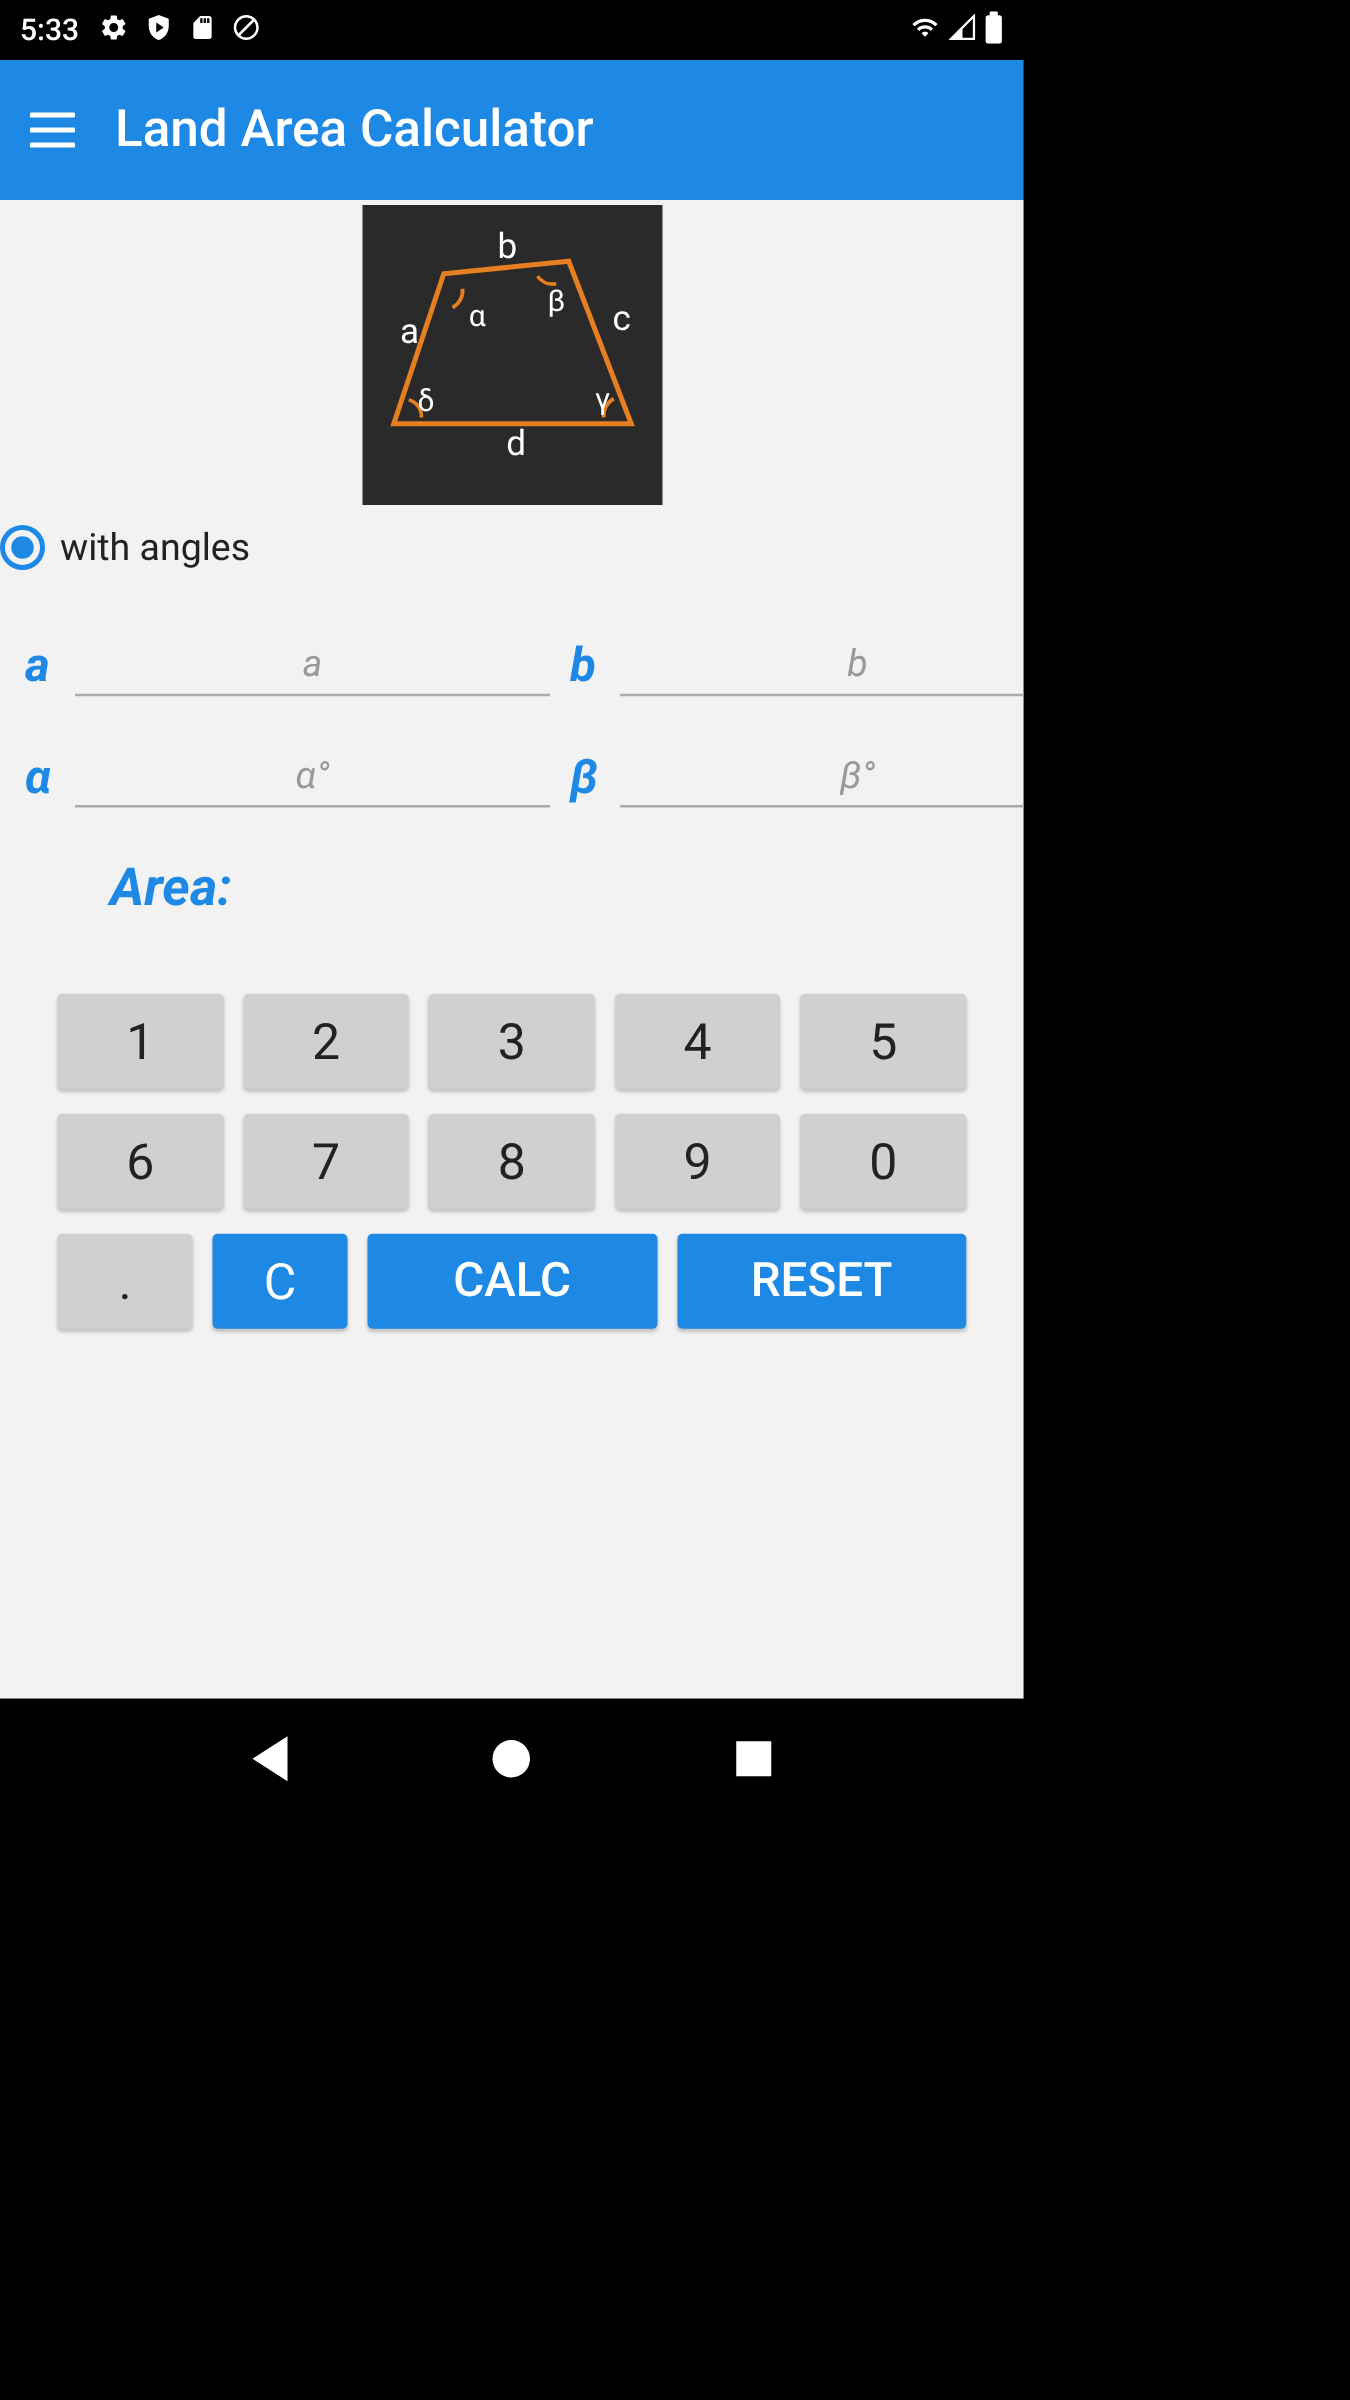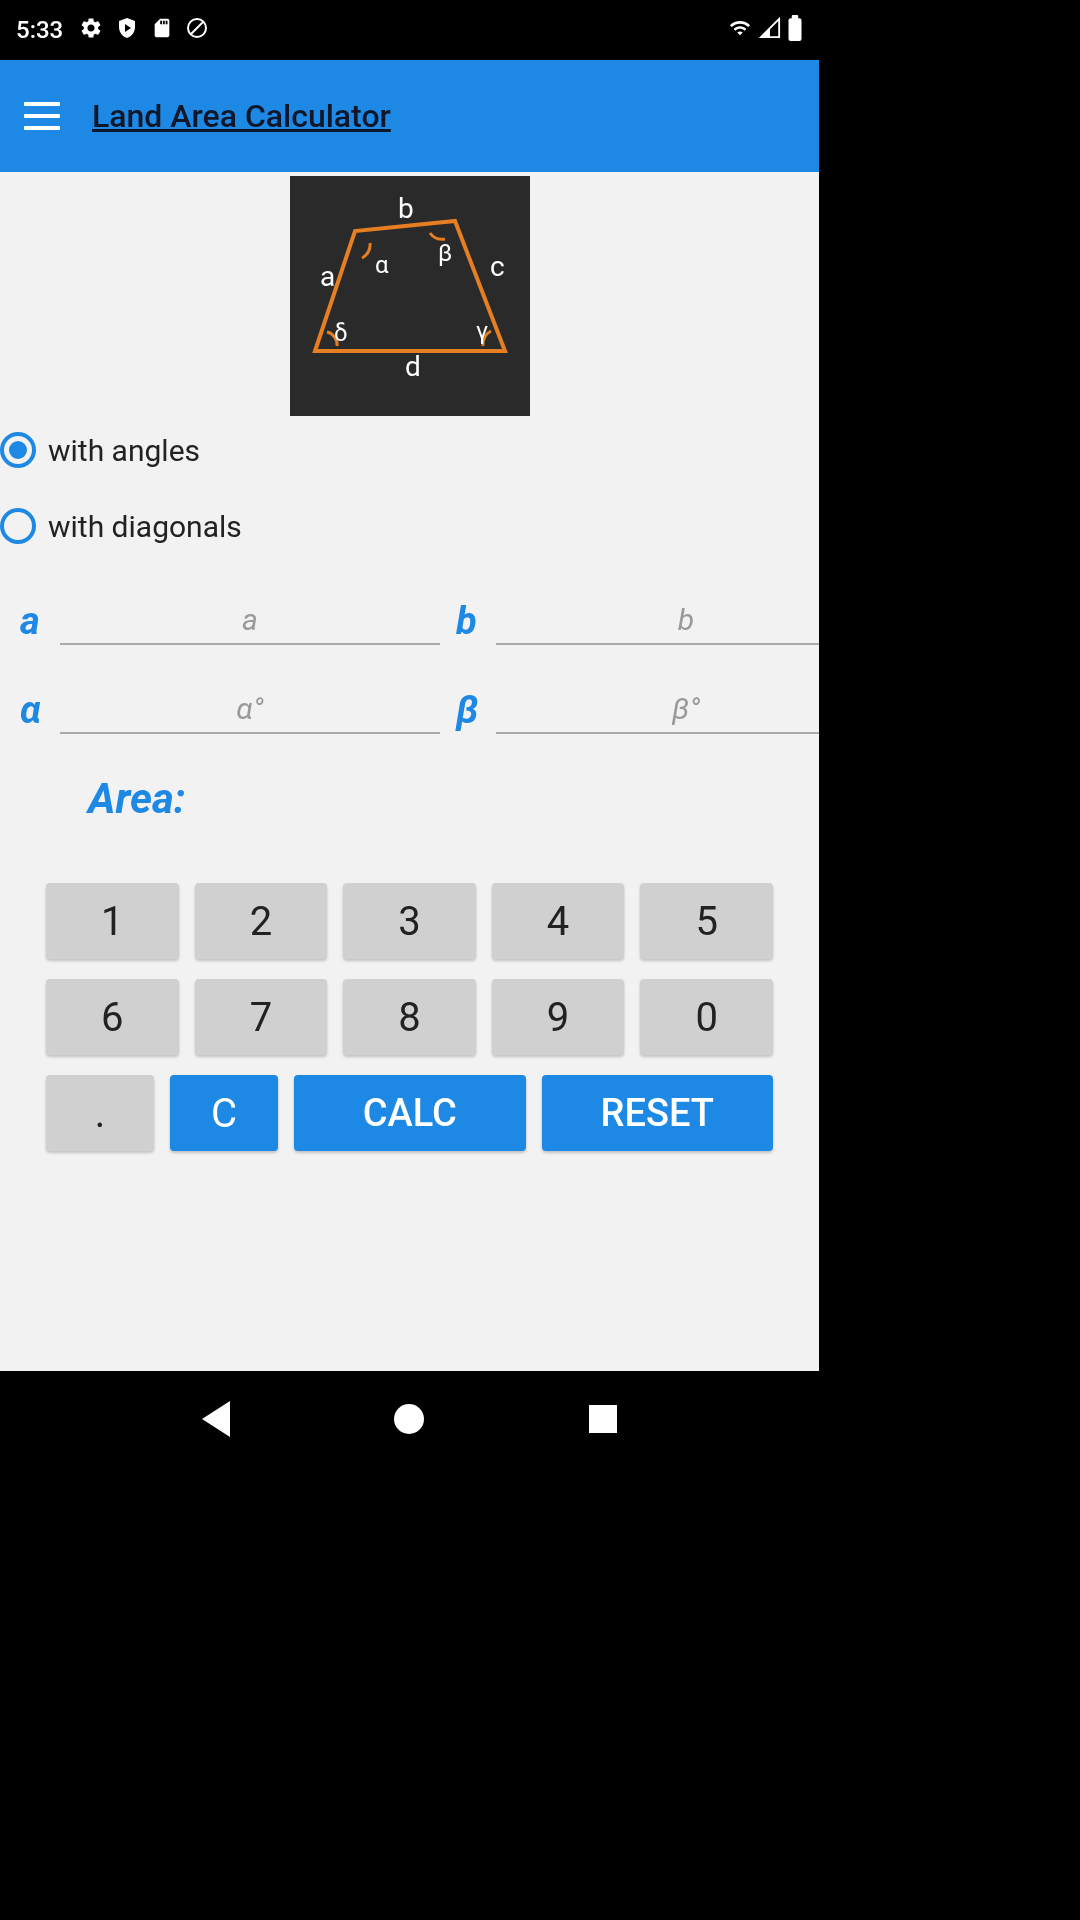--- a/index.html
+++ b/index.html
@@ -10,21 +10,21 @@
     }
     
     body {
       width: 819px;
       height: 1455px;
       background: #000;
       overflow: hidden;
     }
     
     .status-bar {
-      height: 60px;
+      height: 48px;
       background: #000;
       color: #fff;
       display: flex;
       align-items: center;
       padding: 0 16px;
       justify-content: space-between;
     }
     
     .status-left {
       display: flex;
@@ -66,24 +66,23 @@
       justify-content: space-between;
     }
     
     .hamburger-line {
       height: 4px;
       background: #fff;
       border-radius: 1px;
     }
     
     .app-title {
-      color: #0f172a;
-      font-size: 32px;
+      color: #ffffff;
+      font-size: 41px;
       font-weight: 500;
-      text-decoration: underline;
     }
     
     .content {
       background: #f2f2f2;
       height: calc(100% - 48px - 112px - 96px);
       padding: 0;
     }
     
     .diagram-container {
       display: flex;
@@ -341,24 +340,20 @@
         <text x="44" y="165" fill="#fff" font-size="24" font-family="serif">δ</text>
       </svg>
     </div>
   </div>
 
   <div class="radio-group">
     <div class="radio-option">
       <div class="radio-circle checked"></div>
       <span class="radio-label">with angles</span>
     </div>
-    <div class="radio-option">
-      <div class="radio-circle"></div>
-      <span class="radio-label">with diagonals</span>
-    </div>
   </div>
 
   <div class="input-grid">
     <div class="input-row">
       <div class="input-pair">
         <span class="input-label">a</span>
         <input class="input-field" placeholder="a" style="">
       </div>
       <div class="input-pair">
         <span class="input-label">b</span>

